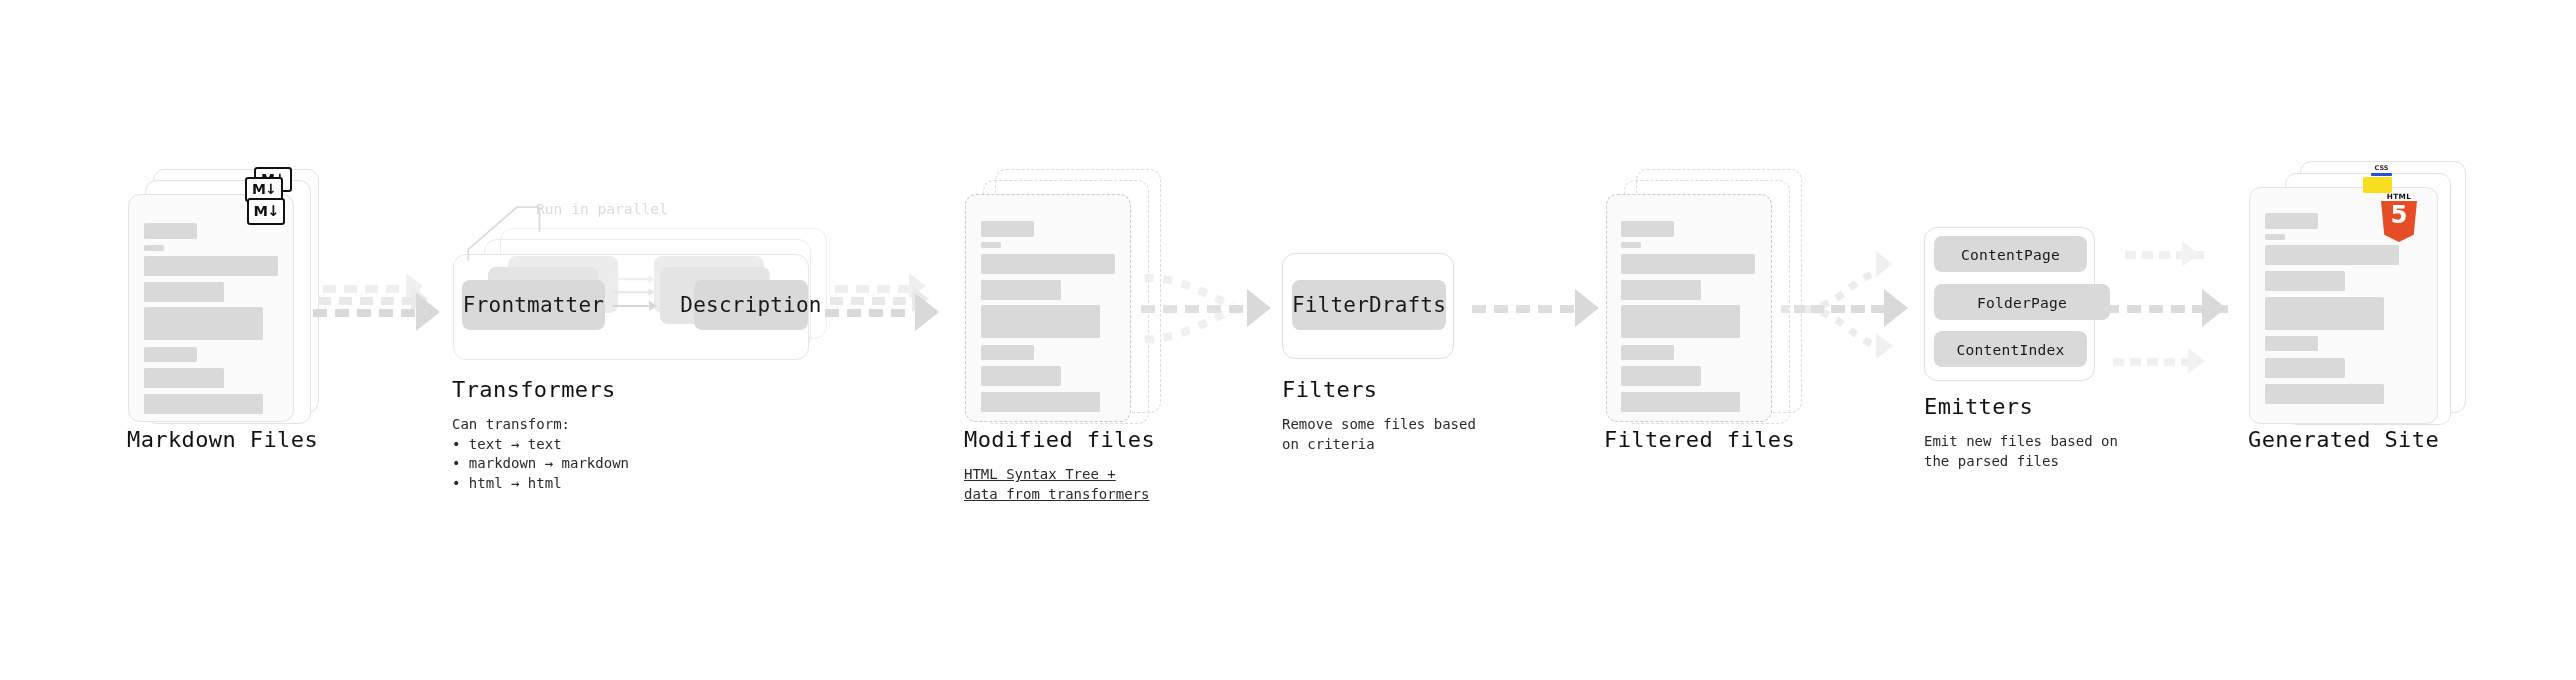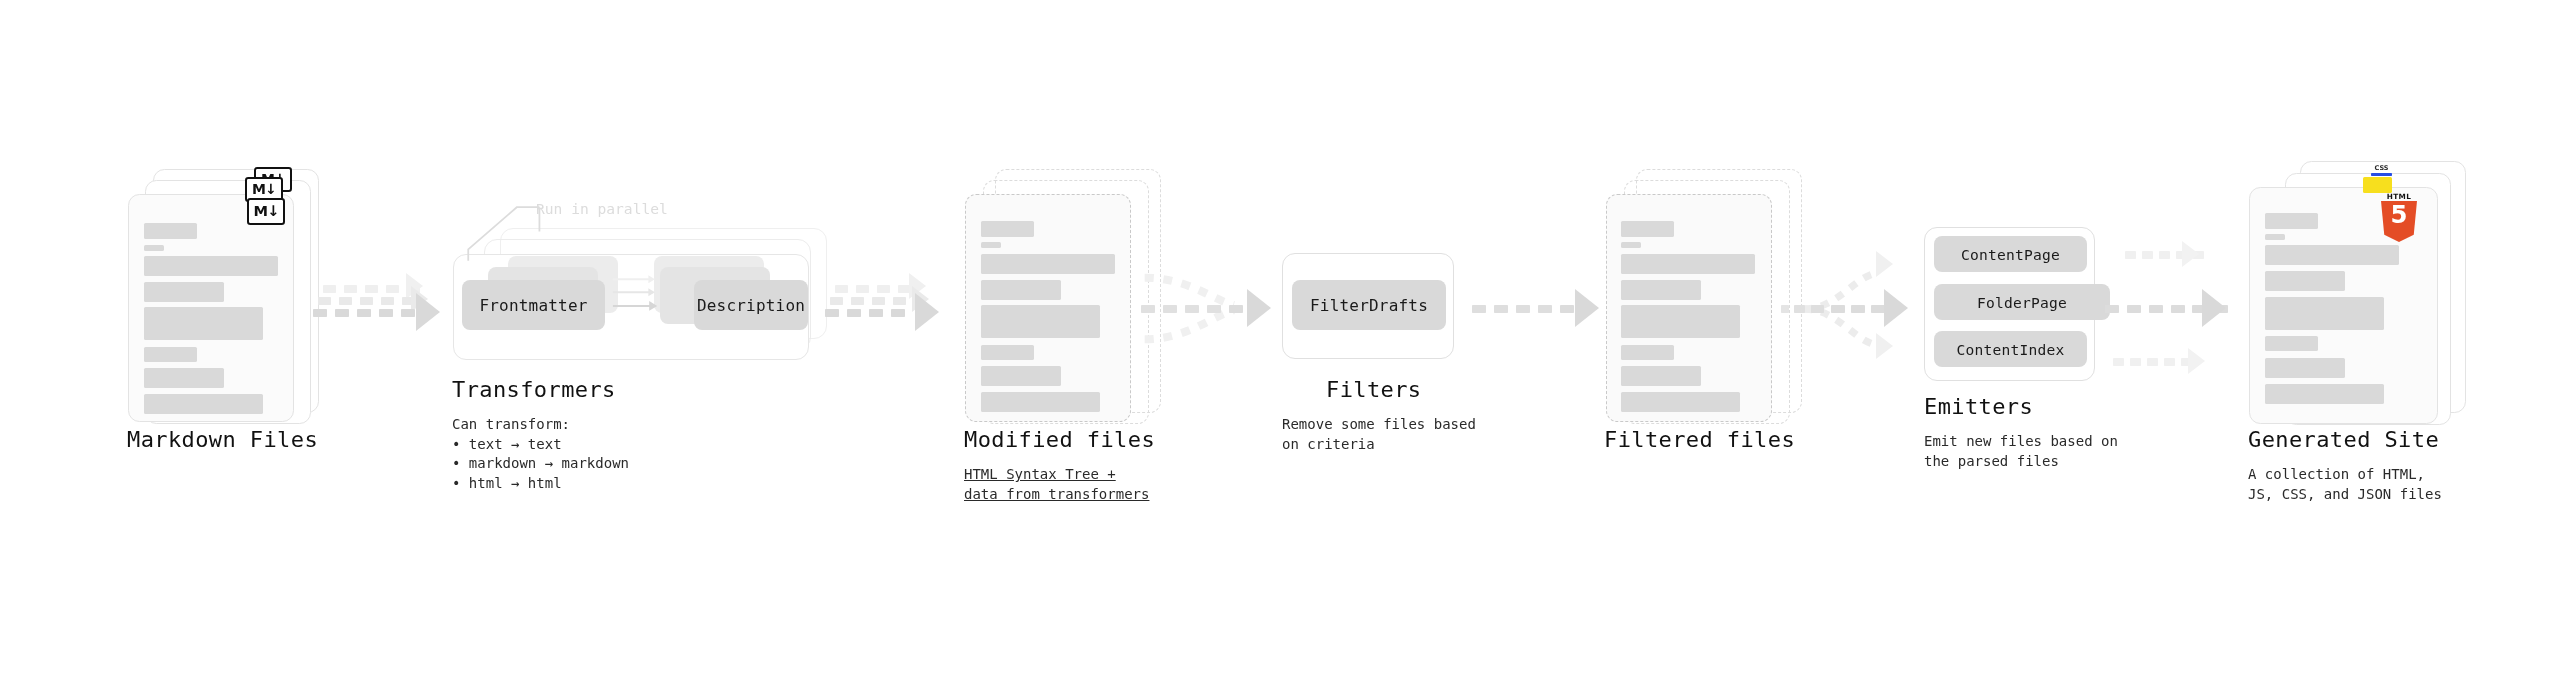--- a/index.html
+++ b/index.html
@@ -50,21 +50,21 @@
 
   
   .pbox{
     position:absolute;box-sizing:border-box;
     border:1.3px solid #e0e0e0;border-radius:13px;background:#ffffff;
   }
   .pbox.ghost{background:transparent;}
   .chip{
     position:absolute;box-sizing:border-box;background:#d9d9d9;border-radius:8.1px;
     display:flex;align-items:center;justify-content:center;
-    color:#1a1a1a;font-size:16px;letter-spacing:0.2px;white-space:nowrap;
+    color:#1a1a1a;font-size:21px;letter-spacing:0.2px;white-space:nowrap;
   }
   .chip.f1{background:#ececec;}
   .chip.f2{background:#e4e4e4;}
 
   
   .title{position:absolute;color:#111;font-size:22px;letter-spacing:0.4px;white-space:nowrap;}
   .desc{position:absolute;color:#2a2a2a;font-size:14px;line-height:19.5px;white-space:pre;}
   .hint{position:absolute;color:#dcdcdc;font-size:14.6px;white-space:nowrap;text-align:right;}
 
   
@@ -218,21 +218,21 @@
     <div class="dash" style="left:1185px;top:305px;width:14px;background:#e0e0e0;"></div>
     <div class="dash" style="left:1207px;top:305px;width:14px;background:#e0e0e0;"></div>
     <div class="dash" style="left:1229px;top:305px;width:14px;background:#dcdcdc;"></div>
     <div class="head" style="left:1247px;top:289px;"></div>
   </div>
 
   <div class="cardstack">
     <div class="pbox" style="left:1282px;top:253px;width:172px;height:106px;"></div>
     <div class="chip" style="left:1292px;top:280px;width:154px;height:50px;">FilterDrafts</div>
   </div>
-  <div class="title" style="left:1282px;top:377px;margin-left:44px;">Filters</div>
+  <div class="title" style="left:1282px;top:377px;">Filters</div>
   <div class="desc" style="left:1282px;top:415px;">Remove some files based
 on criteria</div>
 
   <div class="arrow">
     <div class="dash" style="left:1472px;top:305px;width:14px;background:#dedede;"></div>
     <div class="dash" style="left:1494px;top:305px;width:14px;background:#dedede;"></div>
     <div class="dash" style="left:1516px;top:305px;width:14px;background:#dedede;"></div>
     <div class="dash" style="left:1538px;top:305px;width:14px;background:#dedede;"></div>
     <div class="dash" style="left:1560px;top:305px;width:14px;background:#dcdcdc;"></div>
     <div class="head" style="left:1575px;top:289px;"></div>
@@ -326,17 +326,15 @@
     <div class="line" style="left:2265px;top:213px;width:53px;height:16.3px;"></div>
     <div class="line" style="left:2265px;top:234px;width:19.5px;height:5.7px;"></div>
     <div class="line" style="left:2265px;top:245px;width:134px;height:19.5px;"></div>
     <div class="line" style="left:2265px;top:271px;width:80px;height:19.5px;"></div>
     <div class="line" style="left:2265px;top:297px;width:119px;height:33px;"></div>
     <div class="line" style="left:2265px;top:336px;width:53px;height:15.4px;"></div>
     <div class="line" style="left:2265px;top:358px;width:80px;height:19.5px;"></div>
     <div class="line" style="left:2265px;top:384px;width:119px;height:19.5px;"></div>
   </div>
   <div class="title" style="left:2248px;top:427px;">Generated Site</div>
-  <div class="desc" style="left:2248px;top:465px;">A collection of HTML,
-JS, CSS, and JSON files</div>
 
 </div>
 
 
 </body></html>

